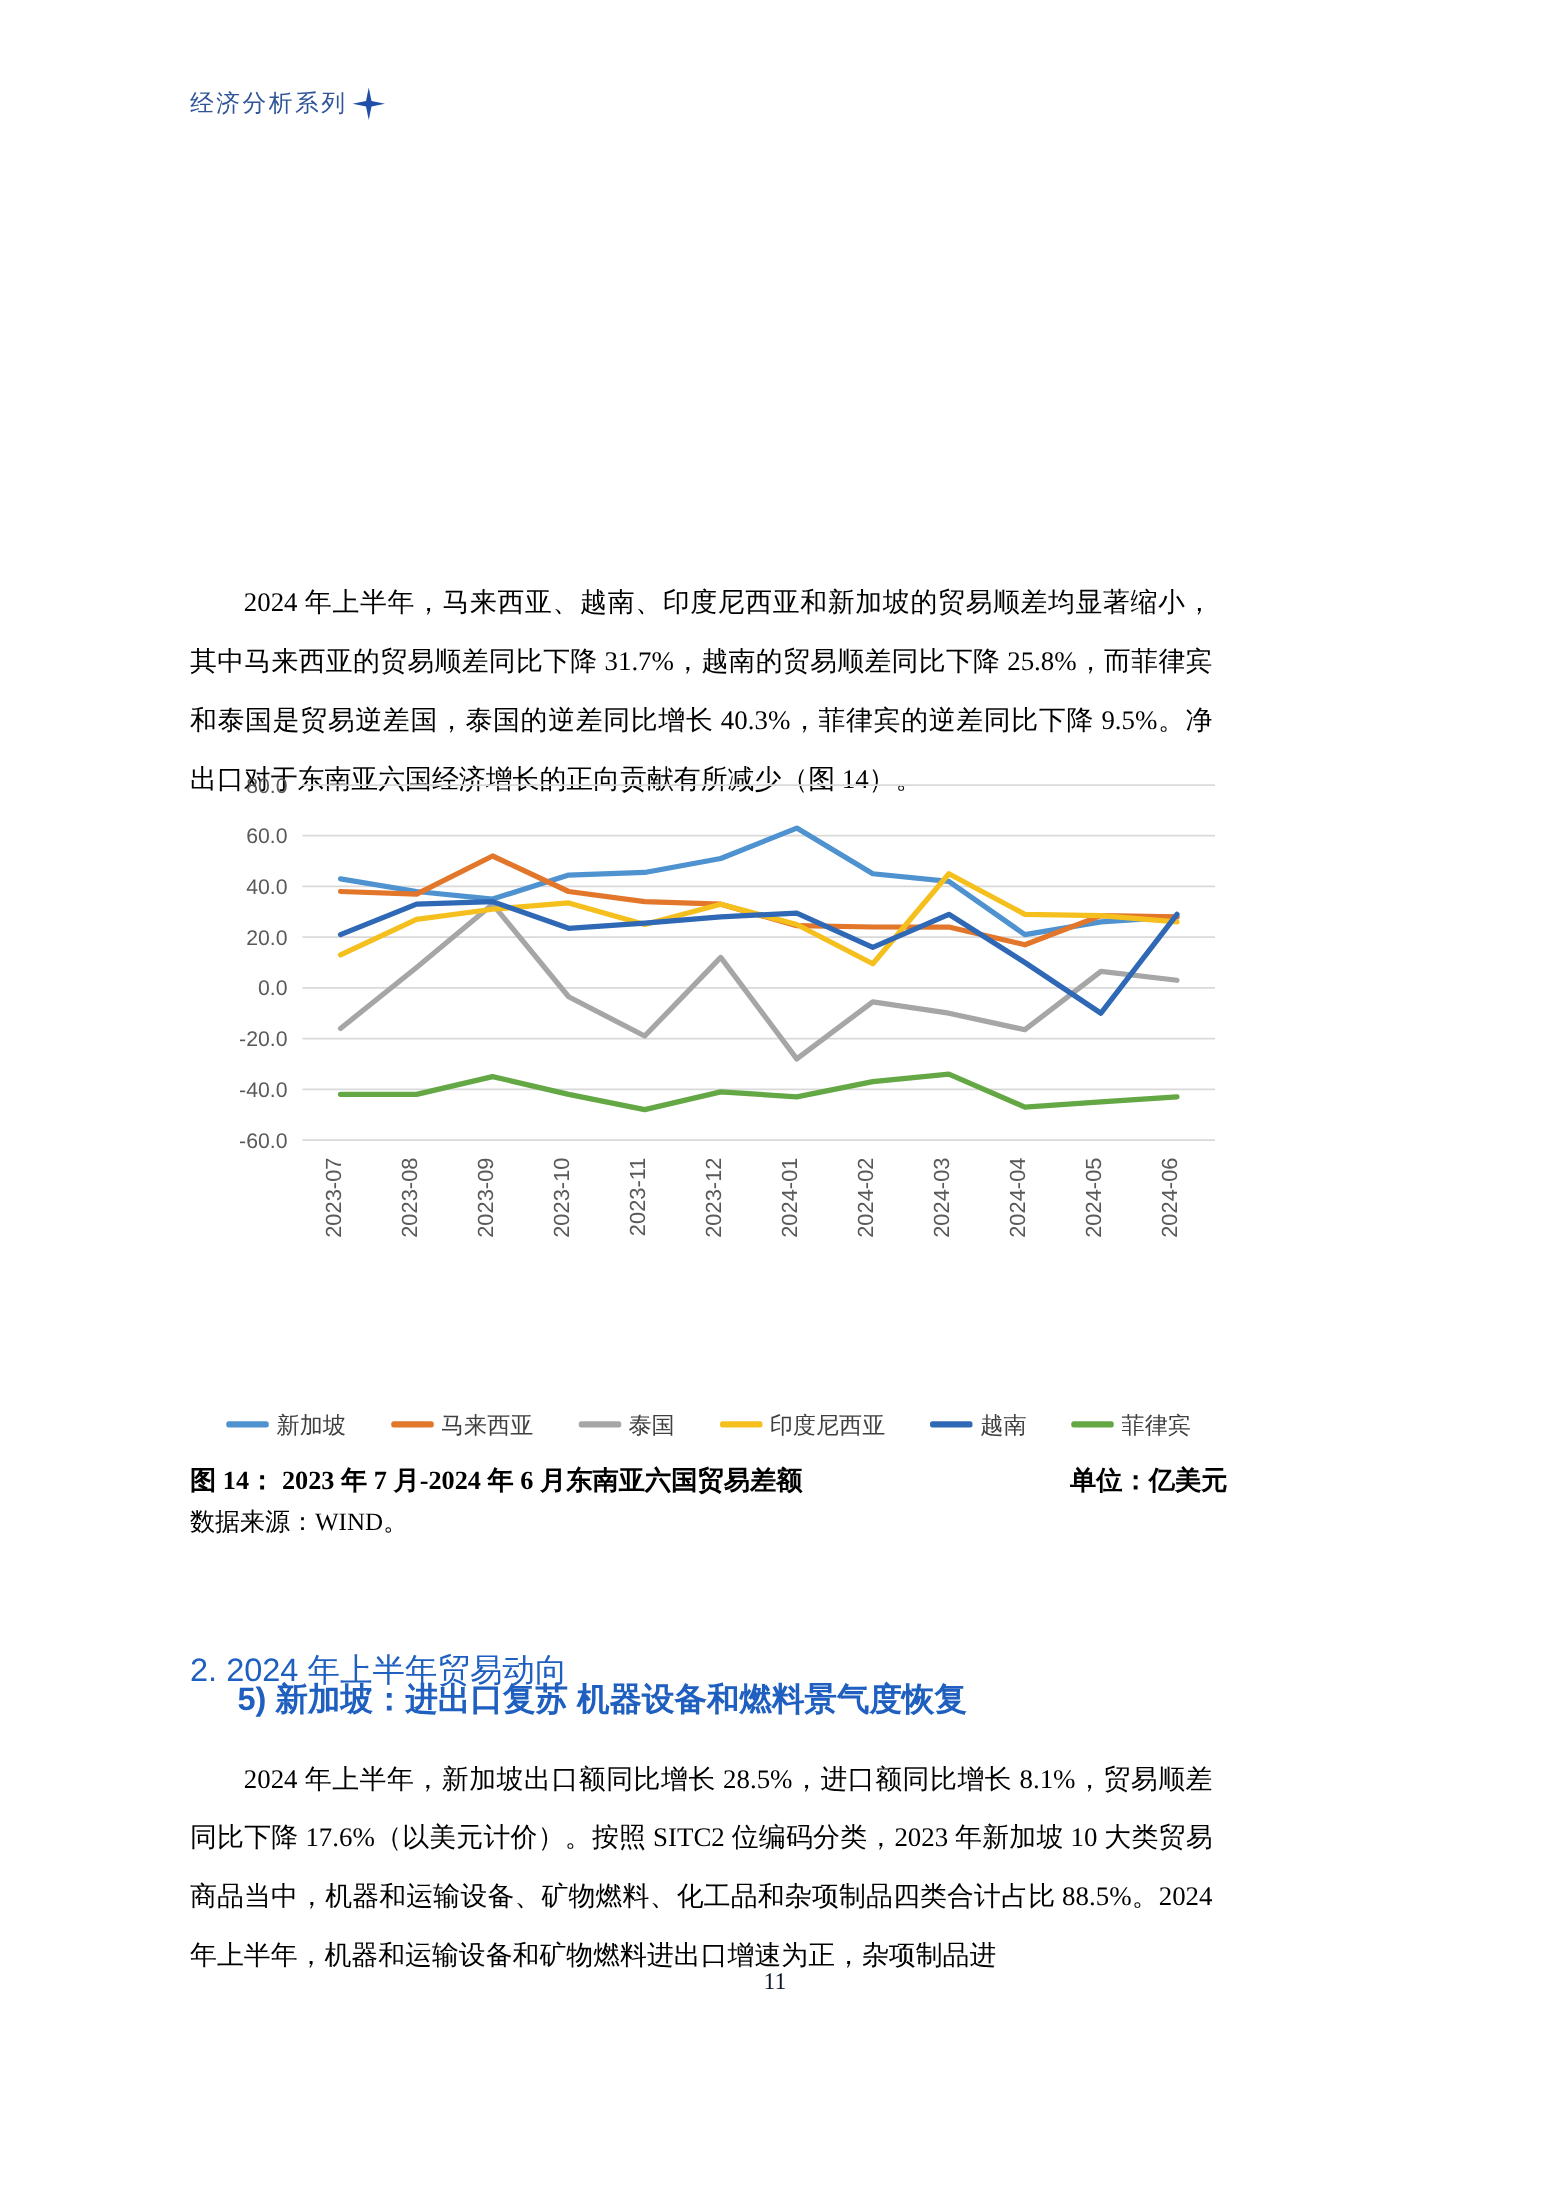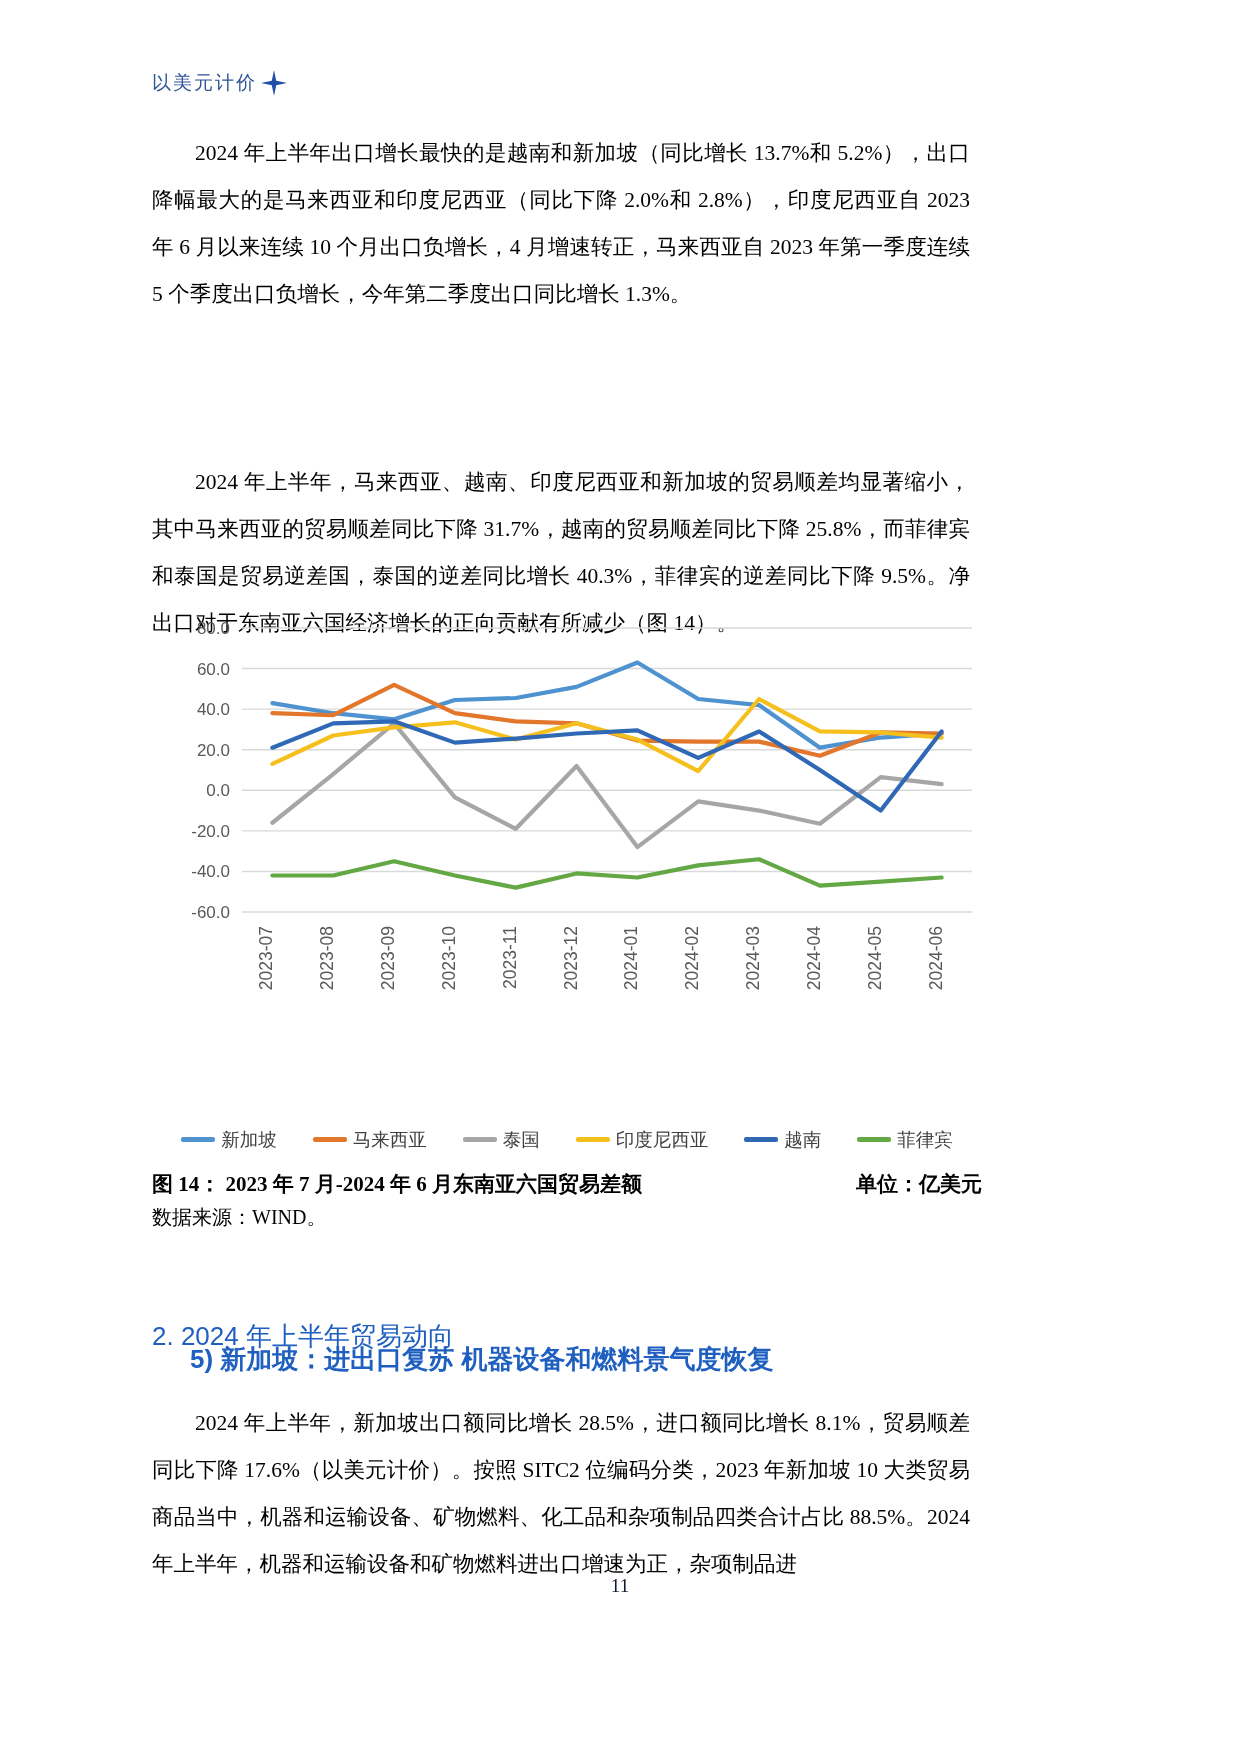--- a/index.html
+++ b/index.html
@@ -148,31 +148,28 @@
     font-size:17.5px;
     fill:#595959;
   }
 </style>
 </head>
 <body>
 
 <div class="page">
 
   <div class="header">
-    <span class="header-title">以美元计价</span>
+    <span class="header-title">经济分析系列</span>
     <span class="header-star">
       <svg width="26" height="26" viewBox="0 0 26 26" aria-hidden="true">
         <path d="M13 0 L15.2 10.8 L26 13 L15.2 15.2 L13 26 L10.8 15.2 L0 13 L10.8 10.8 Z" fill="#1f4fa8"></path>
       </svg>
     </span>
   </div>
 
-  <div class="body-col" style="top:130px;">
-    <p class="para">2024 年上半年出口增长最快的是越南和新加坡（同比增长 13.7%和 5.2%），出口降幅最大的是马来西亚和印度尼西亚（同比下降 2.0%和 2.8%），印度尼西亚自 2023 年 6 月以来连续 10 个月出口负增长，4 月增速转正，马来西亚自 2023 年第一季度连续 5 个季度出口负增长，今年第二季度出口同比增长 1.3%。</p>
-  </div>
 
 
   <div class="body-col" style="top:459px;">
     <p class="para">2024 年上半年，马来西亚、越南、印度尼西亚和新加坡的贸易顺差均显著缩小，其中马来西亚的贸易顺差同比下降 31.7%，越南的贸易顺差同比下降 25.8%，而菲律宾和泰国是贸易逆差国，泰国的逆差同比增长 40.3%，菲律宾的逆差同比下降 9.5%。净出口对于东南亚六国经济增长的正向贡献有所减少（图 14）。</p>
   </div>
 
   <div class="figure">
     <div class="chart-area">
       <svg class="chart-svg" id="chart-svg" width="830" height="420" viewBox="0 0 830 420">
           <line x1="90" y1="18" x2="820" y2="18" stroke="#d9d9d9" stroke-width="1.4"></line>

